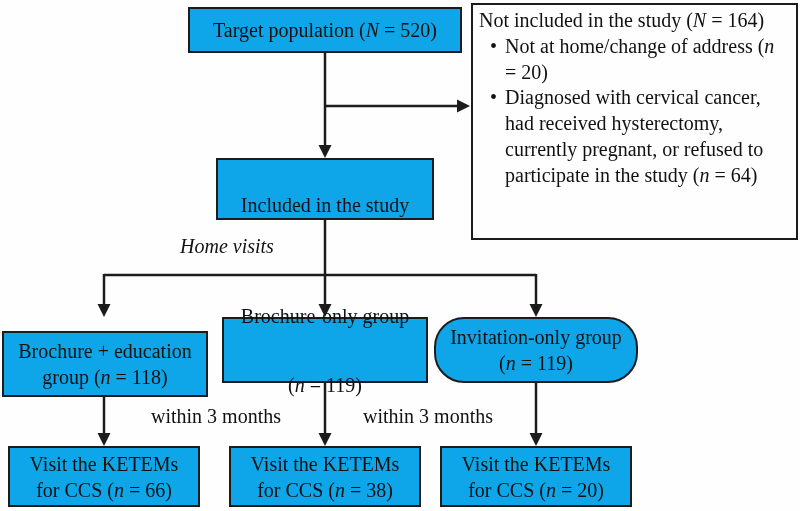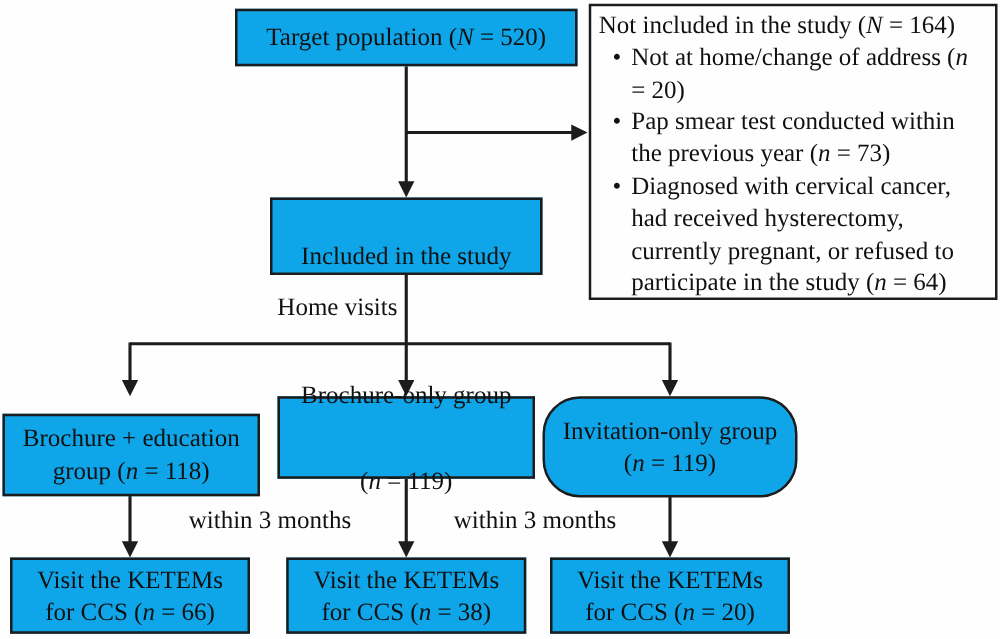--- a/index.html
+++ b/index.html
@@ -94,41 +94,40 @@
     <polygon points="529.5,433 542.5,433 536,446"></polygon>
   </svg>
 
   <div class="box" style="left:188px; top:7px; width:274px; height:46px;">
     <div><span>Target population (</span><i>N</i><span> = 520)</span></div>
   </div>
 
   <div class="exclusion-box" style="left:471px; top:3px; width:327px; height:237px;">
     <div class="exclusion-title"><span>Not included in the study (</span><i>N</i><span> = 164)</span></div>
     <div class="exclusion-item"><span>Not at home/change of address (</span><i>n</i><span> = 20)</span></div>
-    <div class="exclusion-item"><span>Pap smear test conducted within the previous year (</span><i>n</i><span> = 73)</span></div>
     <div class="exclusion-item"><span>Diagnosed with cervical cancer, had received hysterectomy, currently pregnant, or refused to participate in the study (</span><i>n</i><span> = 64)</span></div>
   </div>
 
   <div class="box" style="left:216px; top:158px; width:218px; height:62px;justify-content:flex-end;">
     <div><span>Included in the study</span></div>
   </div>
 
-  <div class="float-label" style="left:180px; top:234px; width:138px; text-align:right;">Home visits</div>
+  <div class="float-label" style="left:180px; top:234px; width:138px; font-style:italic;">Home visits</div>
 
   <div class="box" style="left:2px; top:331px; width:206px; height:66px;">
     <div><span>Brochure + education</span></div>
     <div><span>group (</span><i>n</i><span> = 118)</span></div>
   </div>
 
   <div class="box" style="left:222px; top:317px; width:206px; height:66px;gap:43px;">
     <div><span>Brochure-only group</span></div>
     <div><span>(</span><i>n</i><span> = 119)</span></div>
   </div>
 
-  <div class="box" style="left:434px; top:317px; width:204px; height:81px;border-radius:30px;">
+  <div class="box" style="left:434px; top:317px; width:204px; height:66px;border-radius:30px;">
     <div><span>Invitation-only group</span></div>
     <div><span>(</span><i>n</i><span> = 119)</span></div>
   </div>
 
   <div class="float-label" style="left:136px; top:404px; width:160px; text-align:center;">within 3 months</div>
   <div class="float-label" style="left:348px; top:404px; width:160px; text-align:center;">within 3 months</div>
 
   <div class="box" style="left:8px; top:446px; width:192px; height:61px;">
     <div><span>Visit the KETEMs</span></div>
     <div><span>for CCS (</span><i>n</i><span> = 66)</span></div>

